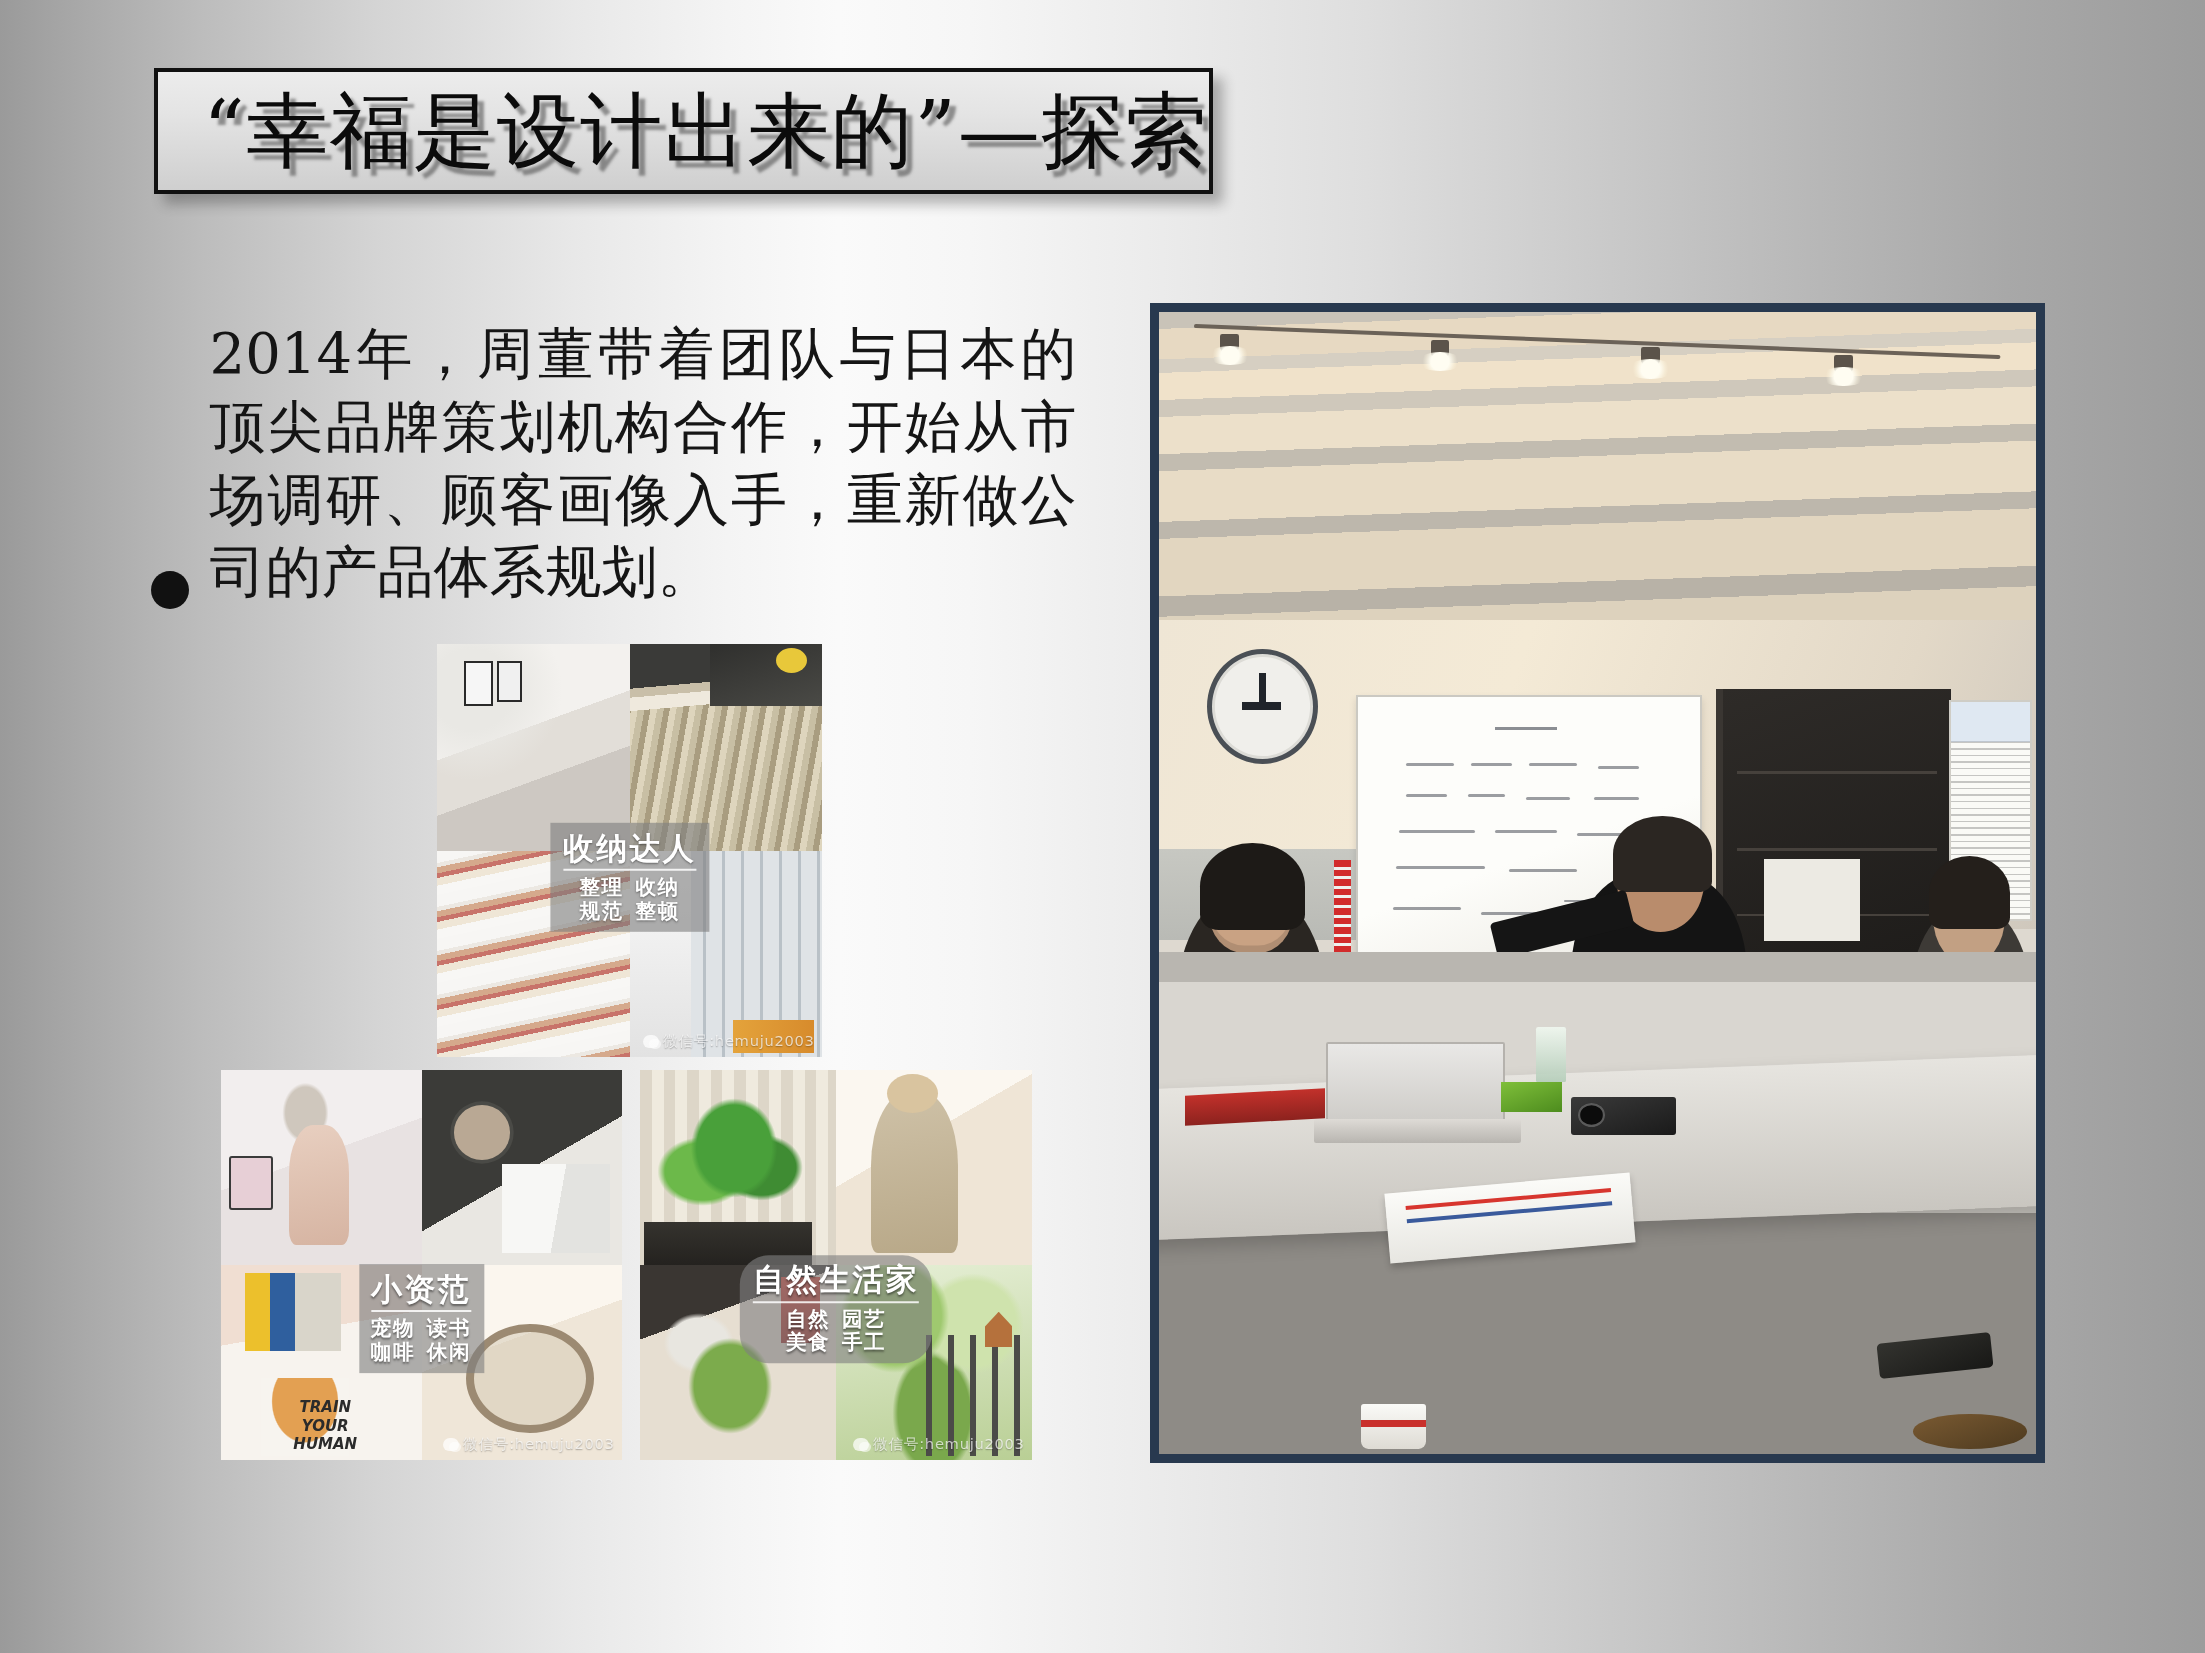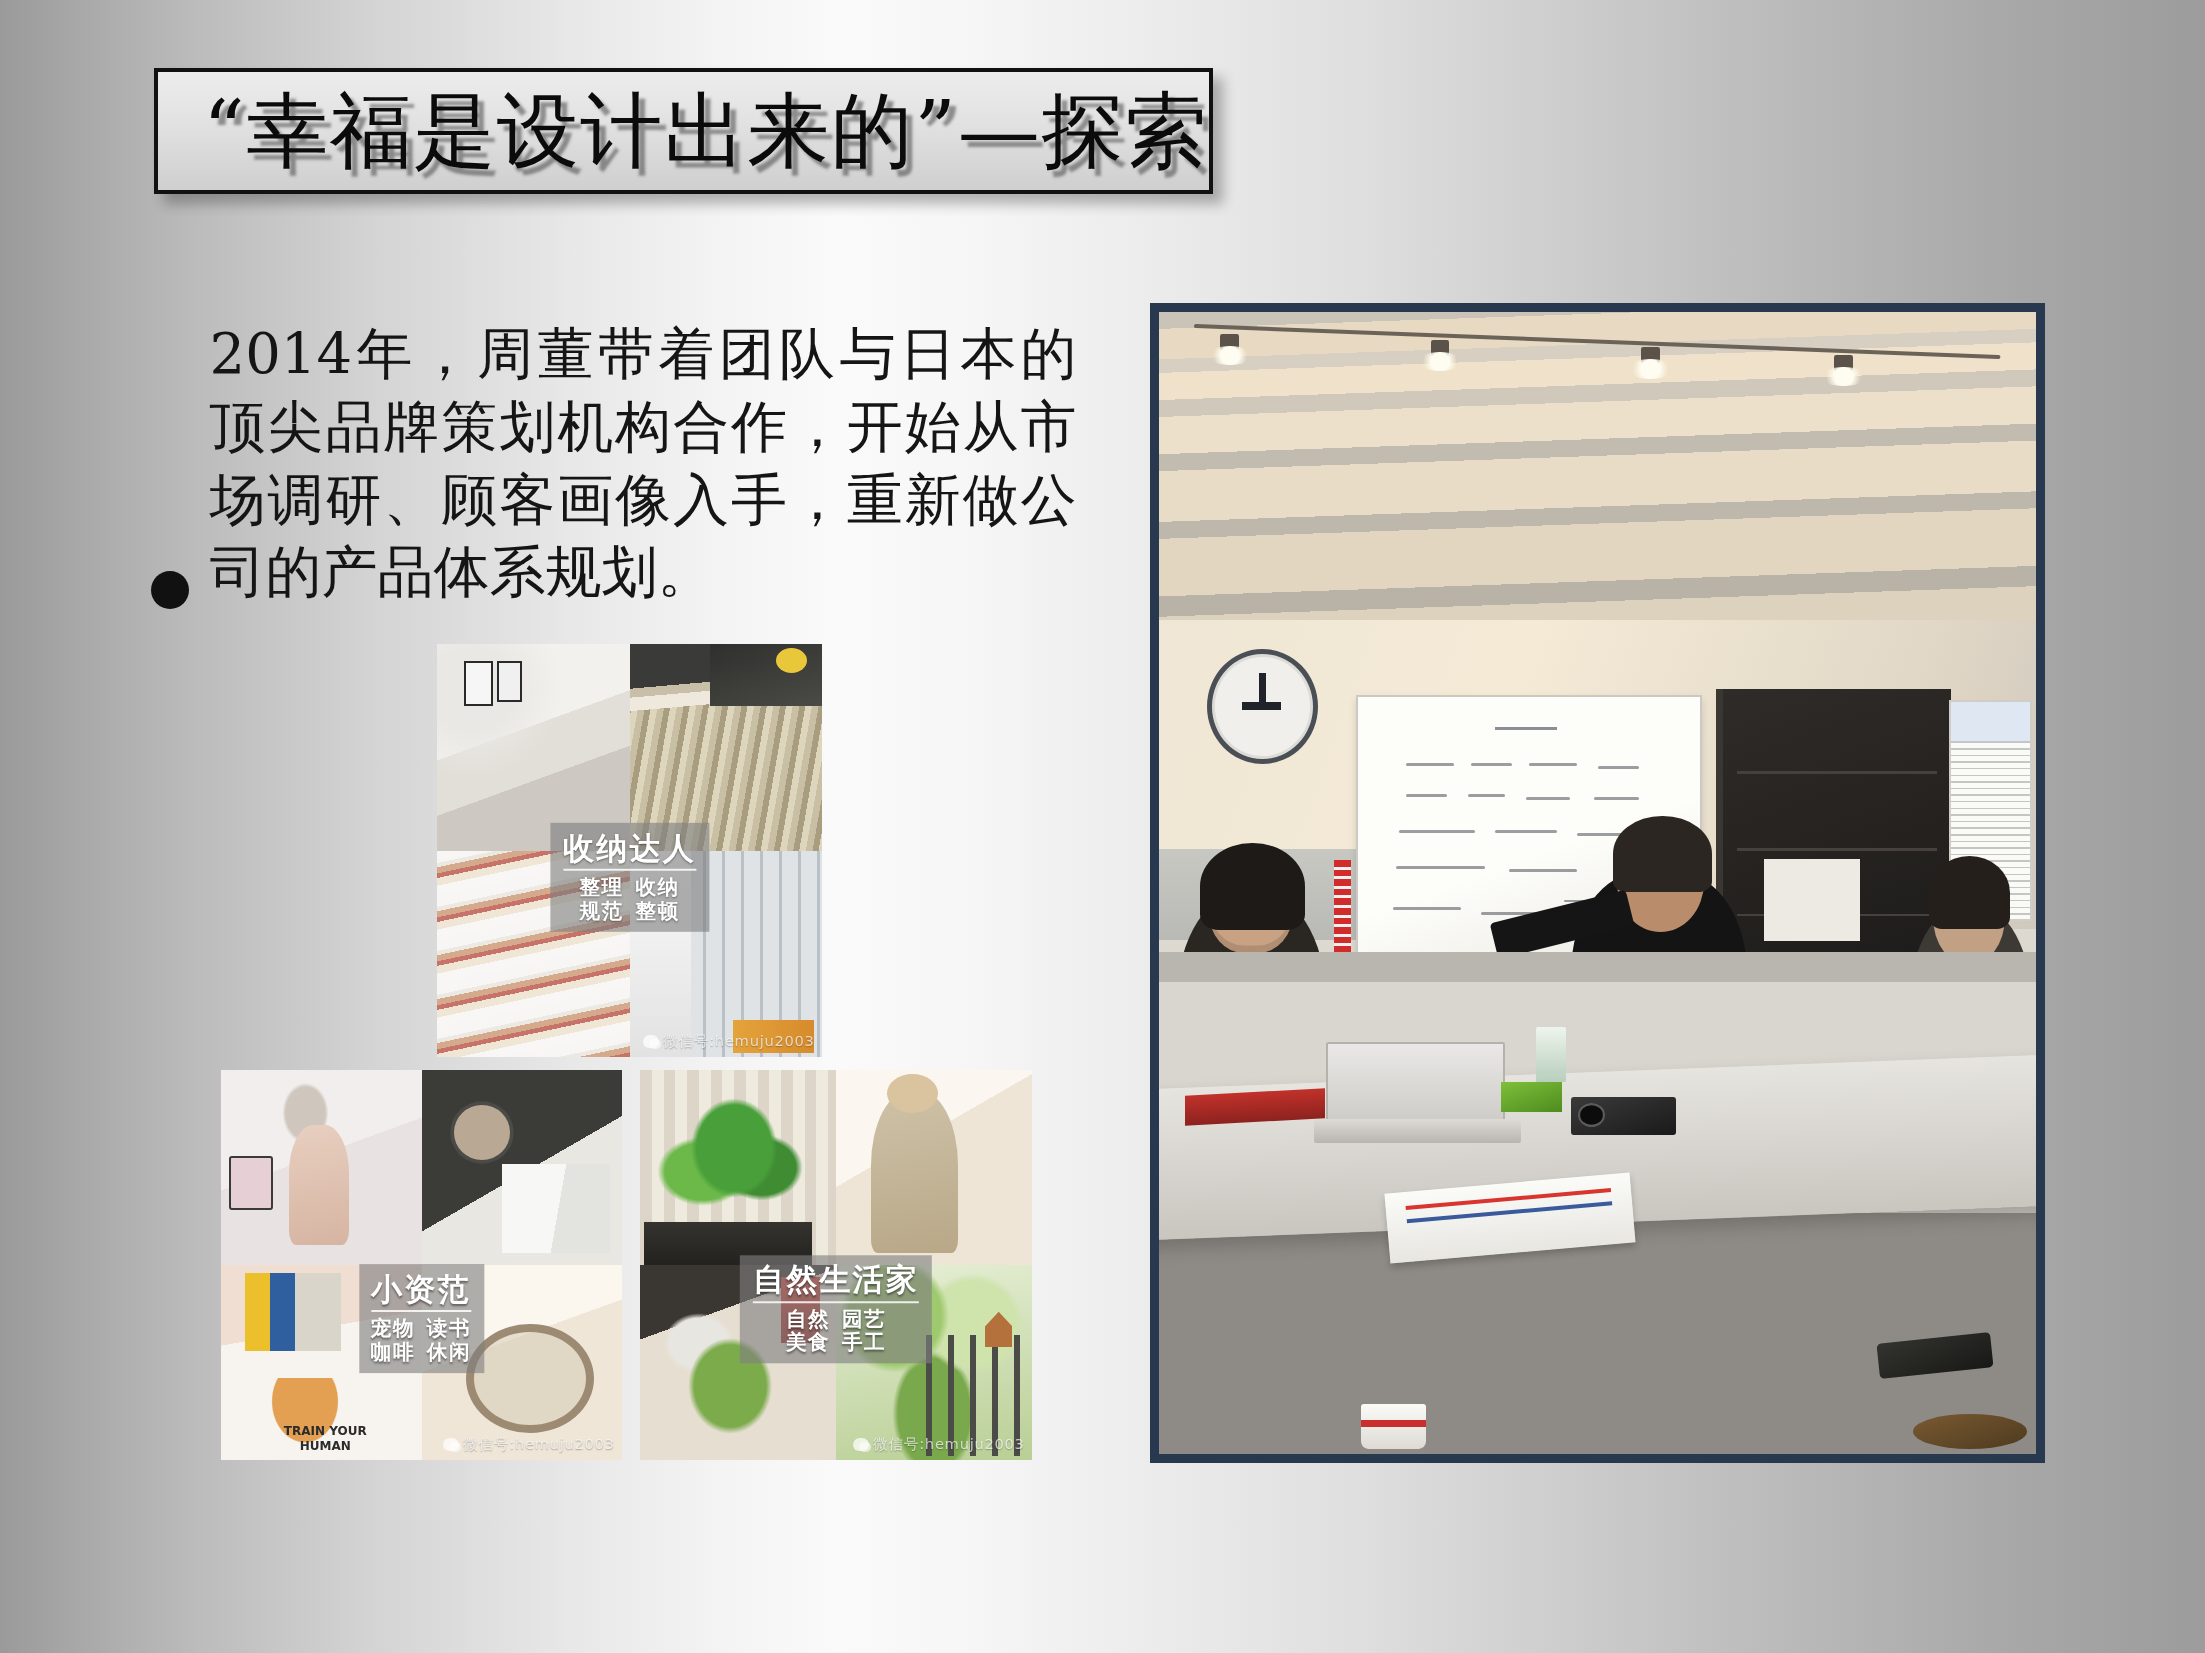--- a/index.html
+++ b/index.html
@@ -130,21 +130,21 @@
     display: grid;
     grid-template-columns: auto auto;
     gap: 0.7px 11.8px;
     font-size: 20.6px;
     line-height: 1.12;
     letter-spacing: 1.5px;
     justify-content: center;
   }
   #cap-storage { left: 50%; top: 47%; transform: translate(-50%, -14%); }
   #cap-petit   { left: 50%; top: 56%; transform: translate(-50%, -22%); padding-left: 12px; }
-  #cap-nature  { left: 50%; top: 53%; transform: translate(-50%, -20%); }
+  #cap-nature  { left: 50%; top: 53%; transform: translate(-50%, -20%); border-radius: 29px; }
 
   
   .watermark {
     position: absolute;
     right: 7.4px;
     bottom: 5.9px;
     font-size: 14.7px;
     color: rgba(255,255,255,0.70);
     letter-spacing: 0.7px;
     z-index: 6;
@@ -618,21 +618,21 @@
 
   <div class="collage" id="collage-petit">
     <div class="tile">
         <div class="ph ph-catbed"></div>
       </div>
     <div class="tile">
         <div class="ph ph-coffeebook"></div>
       </div>
     <div class="tile">
       <div class="ph ph-dogbook"></div>
-      <div class="tile-label" style="left:30%;bottom:3%;width:44%;font-size:12px;">TRAIN YOUR HUMAN</div>
+      <div class="tile-label" style="left:30%;bottom:3%;width:44%;font-size:15px;font-style:italic;">TRAIN YOUR HUMAN</div>
     </div>
     <div class="tile">
         <div class="ph ph-chairlady"></div>
       </div>
 
     <div class="cap" id="cap-petit">
       <div class="cap-title">小资范</div>
       <div class="cap-grid">
         <span>宠物</span>
         <span>读书</span>

